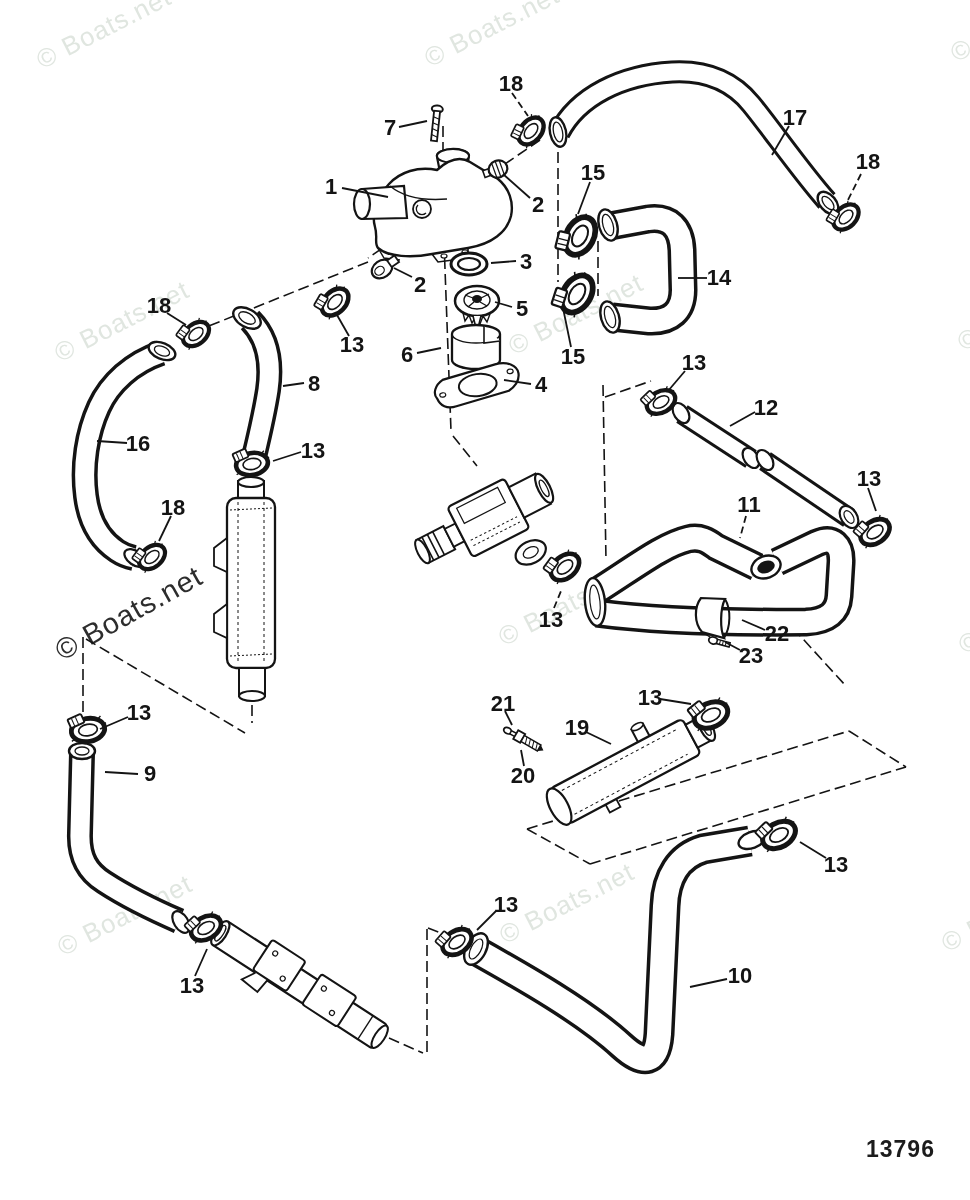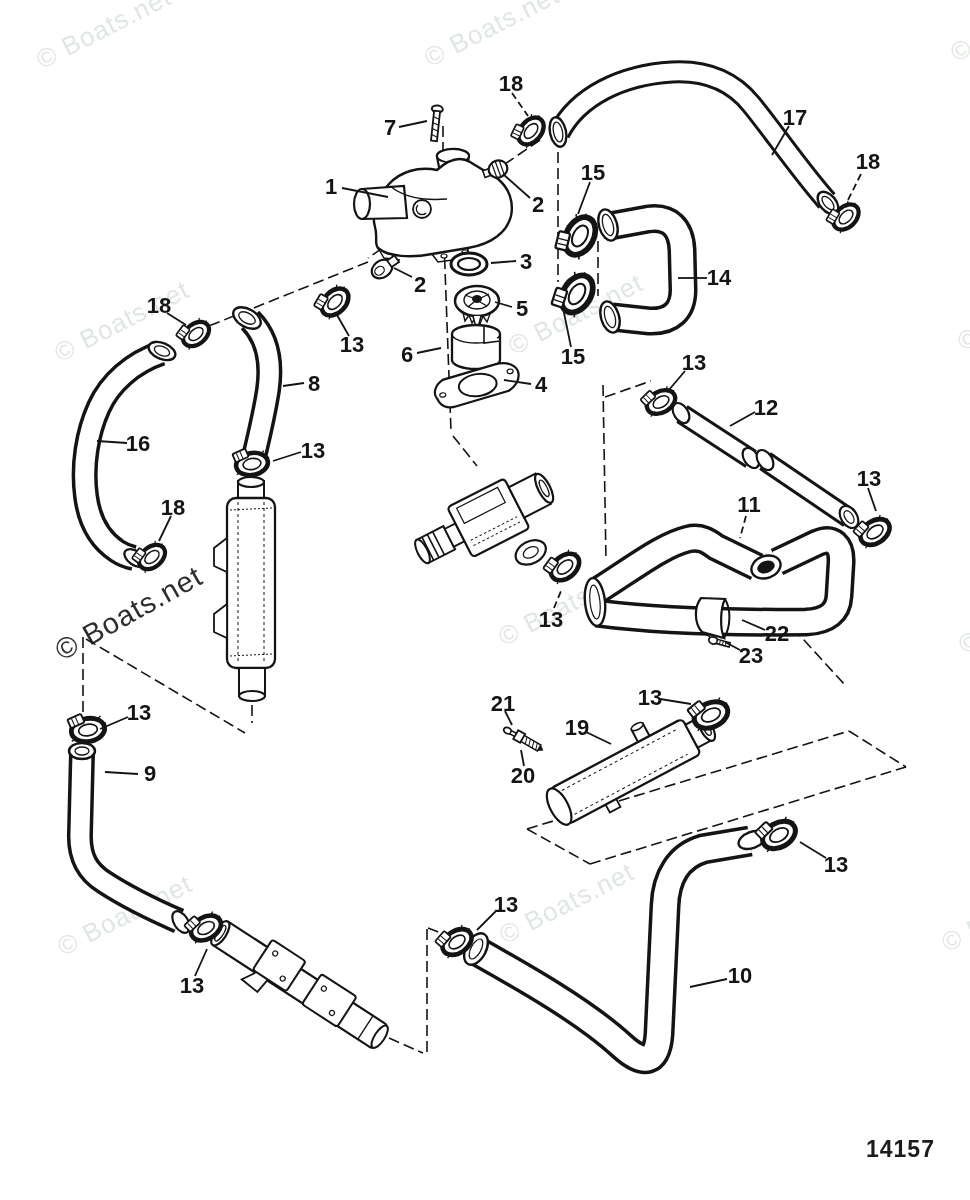--- a/index.html
+++ b/index.html
@@ -379,14 +379,14 @@
       <text class="callout" x="650" y="705">13</text>
       <text class="callout" x="523" y="783">20</text>
       <text class="callout" x="836" y="872">13</text>
       <text class="callout" x="150" y="781">9</text>
       <text class="callout" x="506" y="912">13</text>
       <text class="callout" x="192" y="993">13</text>
       <text class="callout" x="740" y="983">10</text>
     </g>
   </svg>
 
-  <div class="drawing-number">14157</div>
+  <div class="drawing-number">13796</div>
 </div>
 
 </body></html>

